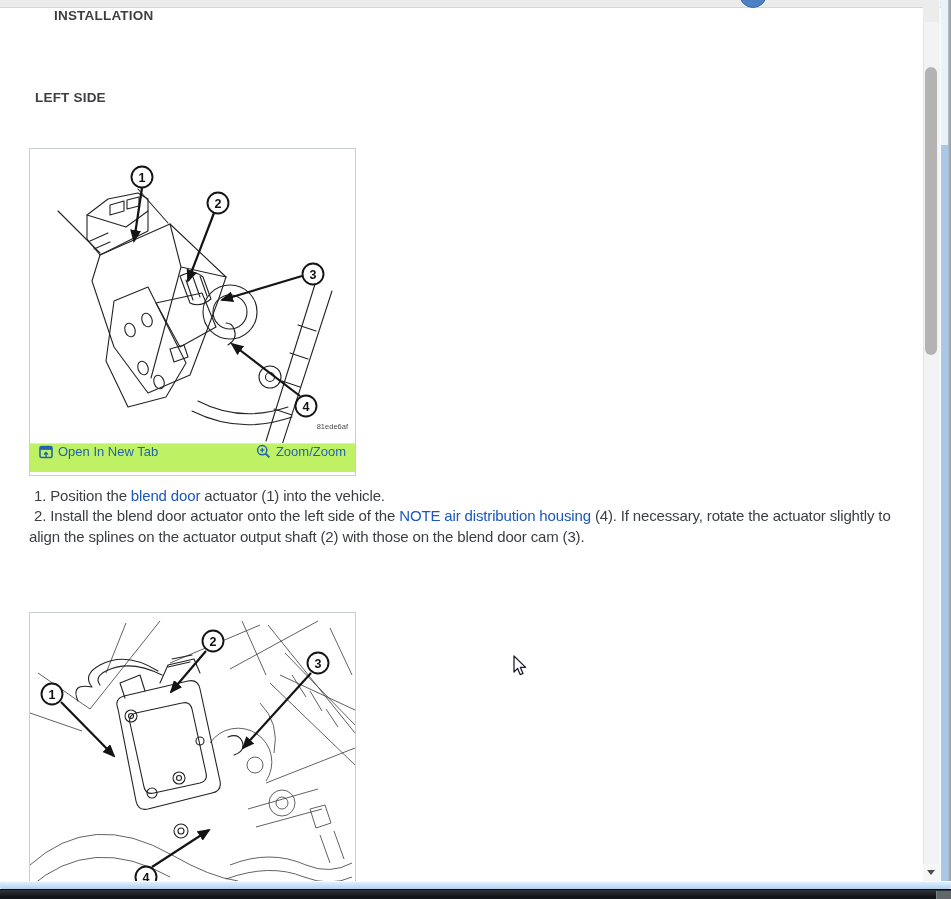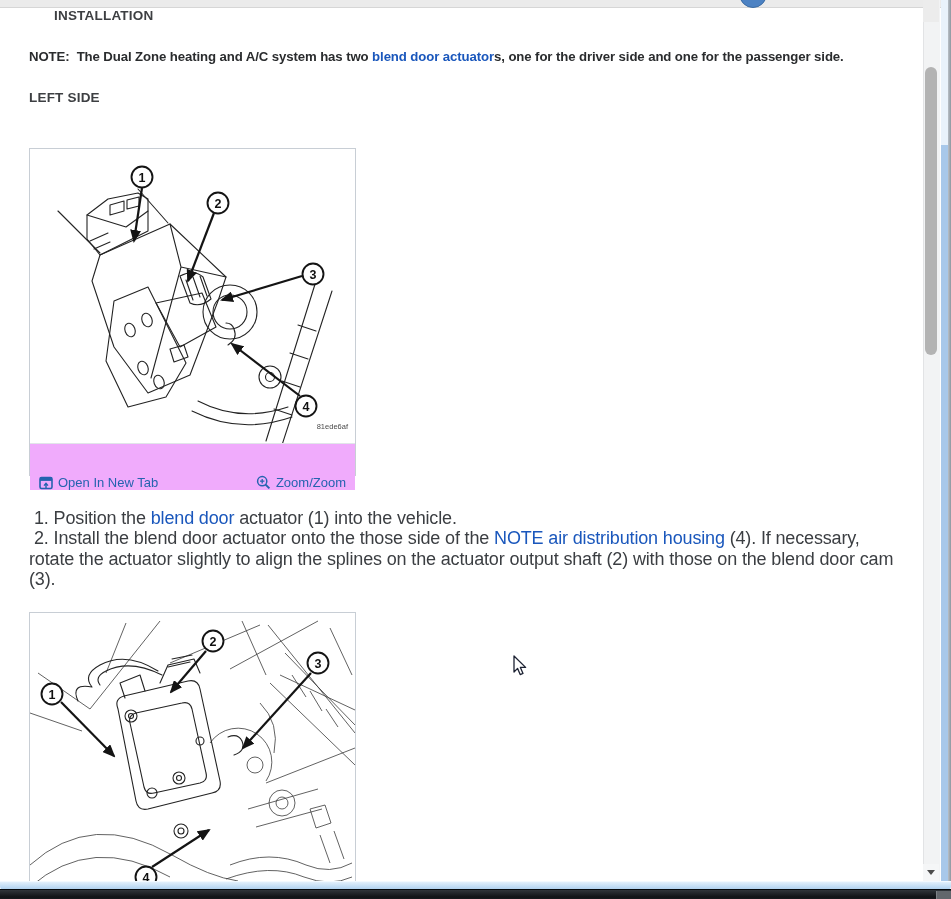--- a/index.html
+++ b/index.html
@@ -20,32 +20,32 @@
   .right-edge{position:absolute;left:948px;top:0;width:3px;height:883px;background:linear-gradient(90deg,#b9c0c7,#8e979f);z-index:9;}
   .bottom-blue-bar{position:absolute;left:0;top:881px;width:951px;height:8px;
     background:linear-gradient(#e2f0fc,#a9cdee);border-top:1px solid #f2f9ff;border-radius:0 0 4px 4px;z-index:10;}
   .taskbar{position:absolute;left:0;top:889px;width:951px;height:10px;
     background:linear-gradient(#30353a,#101316 70%,#1a1e22);border-top:1px solid #05080b;z-index:11;}
   .task-grip{position:absolute;left:936px;top:1px;width:15px;height:9px;background:#62676c;border-left:1px solid #7d8287;}
 
   
   .heading{position:absolute;font-size:13.5px;font-weight:bold;color:#3d3f42;letter-spacing:.2px;}
   #h-installation{left:30px;top:8px;padding-left:24px;}
-  #h-leftside{left:29px;top:90px;}
+  #h-leftside{left:35px;top:90px;}
   .note{position:absolute;left:29px;top:49px;width:880px;font-size:13.2px;font-weight:bold;color:#2a2c2e;white-space:pre-wrap;letter-spacing:-0.1px;}
   a.doclink{color:var(--link,#1a57bc);text-decoration:none;cursor:pointer;}
-  .steps{position:absolute;left:29px;top:508px;width:878px;font-size:18px;color:#3b3e42;line-height:20.4px;letter-spacing:-0.15px;}
+  .steps{position:absolute;left:29px;top:486px;width:878px;font-size:15px;color:#3b3e42;line-height:20.4px;letter-spacing:-0.15px;}
   .step{white-space:pre-wrap;text-indent:5px;}
 
   
   .figure-box{position:absolute;border:1px solid var(--figure_border,#c8ced5);background:#fff;box-sizing:border-box;}
   #figure1{left:29px;top:148px;width:327px;height:328px;}
   #figure2{left:29px;top:612px;width:327px;height:300px;border-bottom:none;overflow:hidden;z-index:1;}
   .fig-img{position:relative;width:100%;height:294px;background:#fff;overflow:hidden;}
-  .fig-footer{height:47px;border-top:1px solid #e1e5e9;background:#f0abfc;display:flex;justify-content:space-between;align-items:flex-end;padding:0 9px;box-sizing:border-box;}
+  .fig-footer{height:29px;border-top:1px solid #e1e5e9;background:#bef264;display:flex;justify-content:space-between;align-items:flex-start;padding:0 9px;box-sizing:border-box;}
   .fig-link{display:flex;align-items:center;gap:5px;font-size:13px;color:var(--figure_link,#2563af);cursor:pointer;text-decoration:none;}
   .fig-link svg{display:block;}
 
   
   .lineart path,.lineart line,.lineart circle,.lineart ellipse,.lineart polyline{vector-effect:non-scaling-stroke;}
   .callout-line{stroke:#141414;stroke-width:2.2;}
   .callout-circle{fill:#fff;stroke:#141414;stroke-width:1.9;}
   .callout-num{font-family:"Liberation Sans",sans-serif;font-size:12.5px;font-weight:bold;fill:#101010;text-anchor:middle;}
   .art{fill:none;stroke:#232323;stroke-width:1.1;stroke-linejoin:round;stroke-linecap:round;}
   .art-thin{fill:none;stroke:#3a3a3a;stroke-width:0.8;stroke-linejoin:round;}
@@ -53,21 +53,20 @@
 
   .cursor{position:absolute;left:513px;top:655px;z-index:20;pointer-events:none;}
 </style>
 </head>
 <body>
 
 <div id="screen">
 
   <div class="heading" id="h-installation">INSTALLATION</div>
 
-  <div class="note"><span>NOTE:</span><span>  The Dual Zone heating and A/C system has two </span><a class="doclink">blend door actuator</a><span>s, one for the driver side and one for the passenger side.</span></div>
 
   <div class="heading" id="h-leftside">LEFT SIDE</div>
 
   <div class="figure-box" id="figure1">
     <div class="fig-img">
       <svg class="lineart" width="325" height="294" viewBox="0 0 325 294">
         <defs>
           <marker id="ah" markerUnits="userSpaceOnUse" markerWidth="13" markerHeight="11" refX="11" refY="5.5" orient="auto">
             <path d="M0,0 L13,5.5 L0,11 z" fill="#141414"></path>
           </marker>
@@ -135,21 +134,21 @@
           <path d="M6.2,4 L6.2,8.4 M4,6.2 L8.4,6.2" stroke="#2563af" stroke-width="1.3"></path>
           <path d="M9.6,9.6 L13.4,13.4" stroke="#2563af" stroke-width="2"></path>
         </svg>
         <span>Zoom/Zoom</span>
       </a>
     </div>
   </div>
 
   <div class="steps">
     <div class="step"><span>1. </span><span>Position the </span><a class="doclink">blend door</a><span> actuator (1) into the vehicle.</span></div>
-    <div class="step"><span>2. </span><span>Install the blend door actuator onto the those side of the </span><a class="doclink">NOTE air distribution housing</a><span> (4). If necessary, rotate the actuator slightly to align the splines on the actuator output shaft (2) with those on the blend door cam (3).</span></div>
+    <div class="step"><span>2. </span><span>Install the blend door actuator onto the left side of the </span><a class="doclink">NOTE air distribution housing</a><span> (4). If necessary, rotate the actuator slightly to align the splines on the actuator output shaft (2) with those on the blend door cam (3).</span></div>
   </div>
 
   <div class="figure-box" id="figure2">
     <div class="fig-img" style="height:299px;">
       <svg class="lineart" width="325" height="299" viewBox="0 0 325 299">
 
         <g class="art-thin">
           <path d="M60,96 L130,8 M96,10 L76,60 M140,50 L230,12 M200,56 L288,8"></path>
           <path d="M212,8 L236,62 M300,15 L322,62 M250,62 L325,97"></path>
           <path d="M238,12 L325,120 M255,40 L325,112 M240,70 L325,152"></path>

